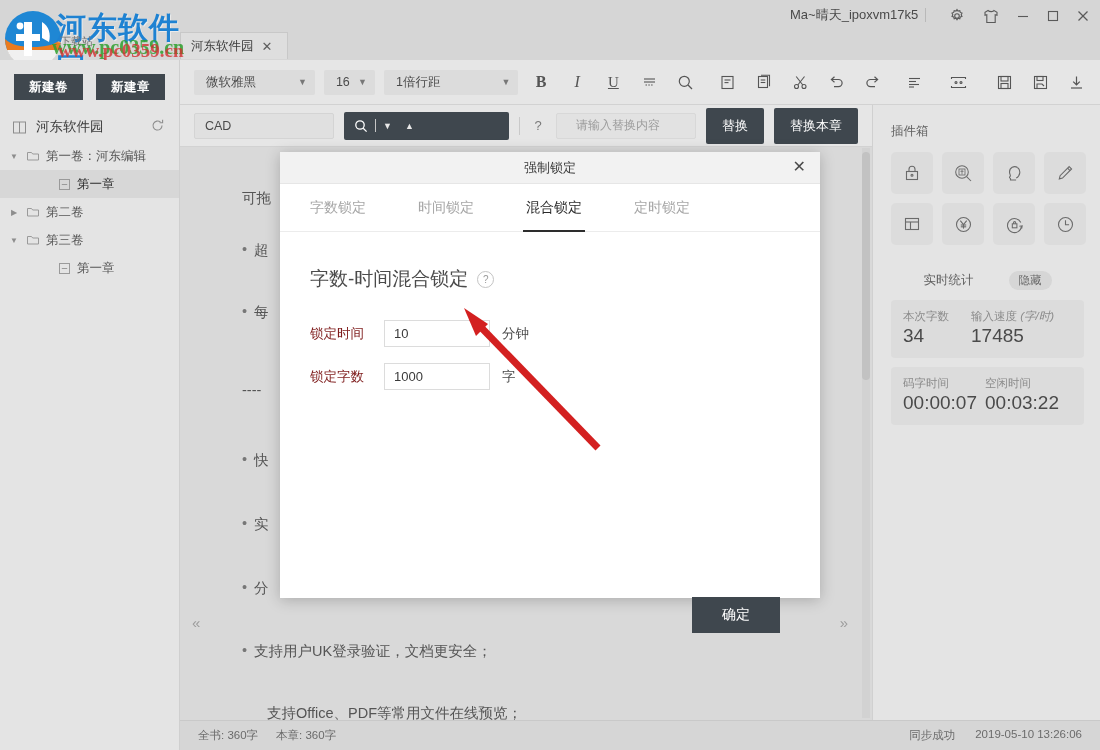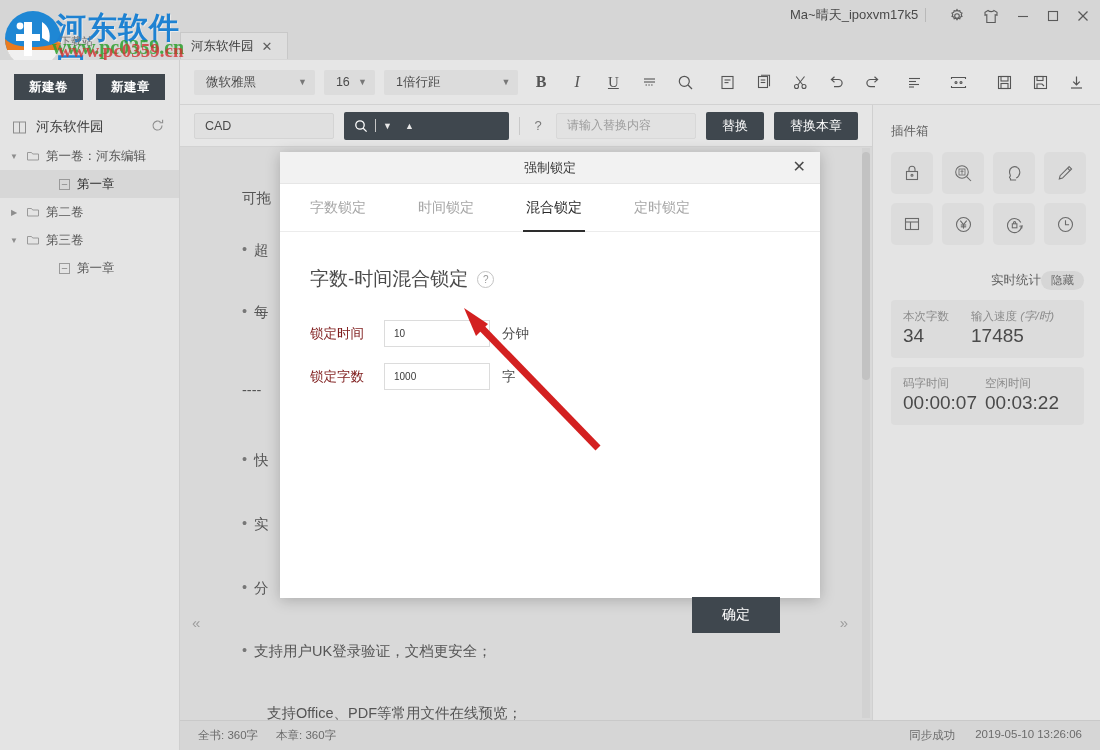--- a/index.html
+++ b/index.html
@@ -111,25 +111,25 @@
   .find-go {
     width: 165px; height: 28px; background: #3f474e; border-radius: 2px;
     display: flex; align-items: center; padding: 0 10px; gap: 7px; color: #fff;
   }
   .find-go .bar { width: 1px; height: 13px; background: #c6c6c6; }
   .find-go .ar { font-size: 9px; color: #e8e8e8; }
   .vbar { width: 1px; height: 18px; background: #c9c9c9; }
   .qmark { font-size: 13px; color: #7a7a7a; width: 16px; text-align: center; }
   .repl-input {
     width: 140px; height: 26px; background: #e2e2e2; border: 1px solid #d8d8d8;
-    font-size: 12px; color: #9c9c9c; padding: 0 10px;
+    font-size: 12px; color: #9c9c9c; padding: 0 19px;
     display: flex; align-items: center; border-radius: 2px;
   }
   .dark-btn {
-    height: 28px; background: #3f474e; color: #fff; font-size: 13px;
+    height: 36px; background: #3f474e; color: #fff; font-size: 13px;
     display: flex; align-items: center; justify-content: center;
     padding: 0 16px; border-radius: 2px;
   }
 
   
   .editor {
     position: absolute; left: 180px; top: 147px; width: 690px; height: 573px;
     background: #d9d9d9; overflow: hidden;
   }
   .doc-line { font-size: 14.5px; color: #555; white-space: nowrap; }
@@ -157,22 +157,22 @@
     position: absolute; left: 872px; top: 105px; width: 228px; height: 615px;
     background: #e4e4e4; border-left: 1px solid #d0d0d0; padding: 18px 16px 0 18px;
   }
   .rp-title { font-size: 12.5px; color: #5f5f5f; margin-bottom: 12px; }
   .rp-grid { display: grid; grid-template-columns: repeat(4, 42px); gap: 9px; }
   .rp-ico {
     width: 42px; height: 42px; background: #dcdcdc; border-radius: 5px;
     display: flex; align-items: center; justify-content: center; color: #6a6a6a;
   }
   .rp-head2 {
-    display: flex; align-items: center; justify-content: flex-end;
-    margin-top: 26px; margin-bottom: 10px;
+    display: flex; align-items: center; justify-content: center;
+    margin-top: 26px; margin-bottom: 10px; gap: 35px;
   }
   .rp-hide {
     background: #d6d6d6; border-radius: 10px; font-size: 11.5px;
     color: #6a6a6a; padding: 2px 10px;
   }
   .stat-card {
     background: #dcdcdc; border-radius: 4px; padding: 9px 12px 11px 12px;
     margin-bottom: 9px;
   }
   .stat-row { display: flex; }
@@ -220,21 +220,21 @@
   .mb-head .h { font-size: 19px; color: #4b4b4b; }
   .q-circle {
     width: 17px; height: 17px; border: 1px solid #c4c4c4; border-radius: 50%;
     display: flex; align-items: center; justify-content: center;
     font-size: 10px; color: #9a9a9a;
   }
   .form-row { display: flex; align-items: center; gap: 12px; margin-bottom: 16px; }
   .form-lbl { font-size: 13.5px; color: #7f1d1d; width: 62px; }
   .form-input {
     width: 106px; height: 27px; border: 1px solid #dcdcdc; background: #fff;
-    font-size: 10px; color: #3a3a3a; padding: 0 9px;
+    font-size: 13px; color: #3a3a3a; padding: 0 9px;
     display: flex; align-items: center;
   }
   .form-unit { font-size: 13.5px; color: #4a4a4a; }
   .ok-btn {
     position: absolute; left: 412px; top: 365px; width: 88px; height: 36px;
     background: #3f474e; color: #fff; font-size: 14px;
     display: flex; align-items: center; justify-content: center;
   }
   .arrow-svg { position: absolute; left: 0; top: 0; pointer-events: none; }
 

